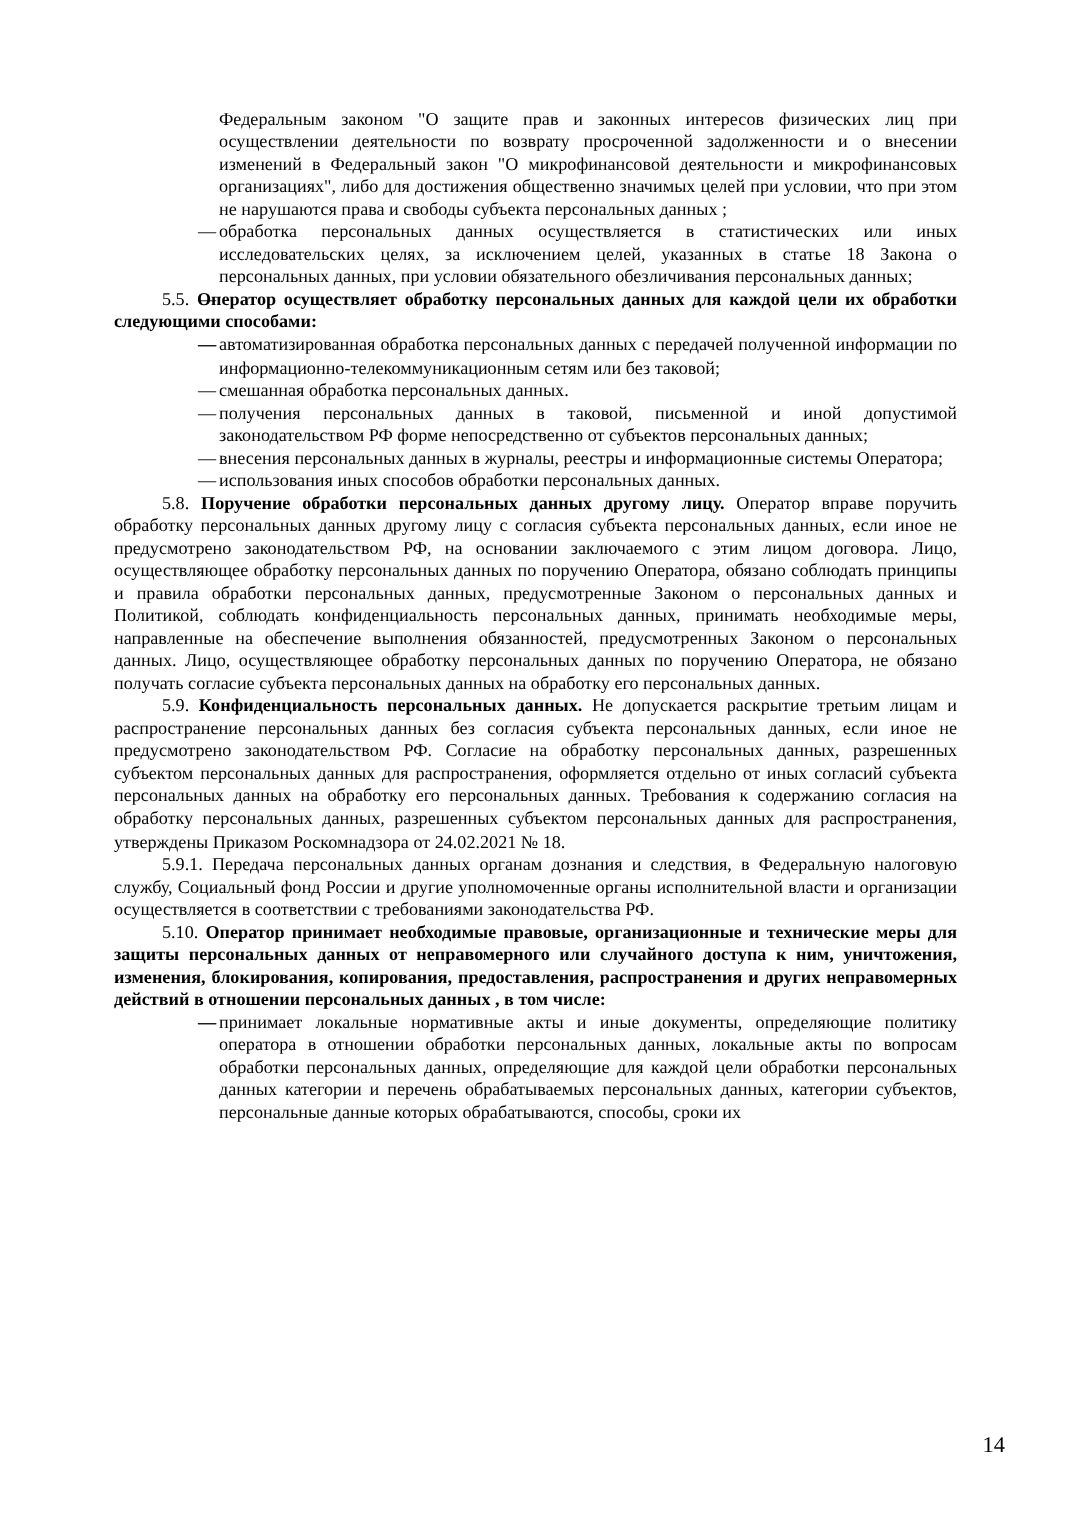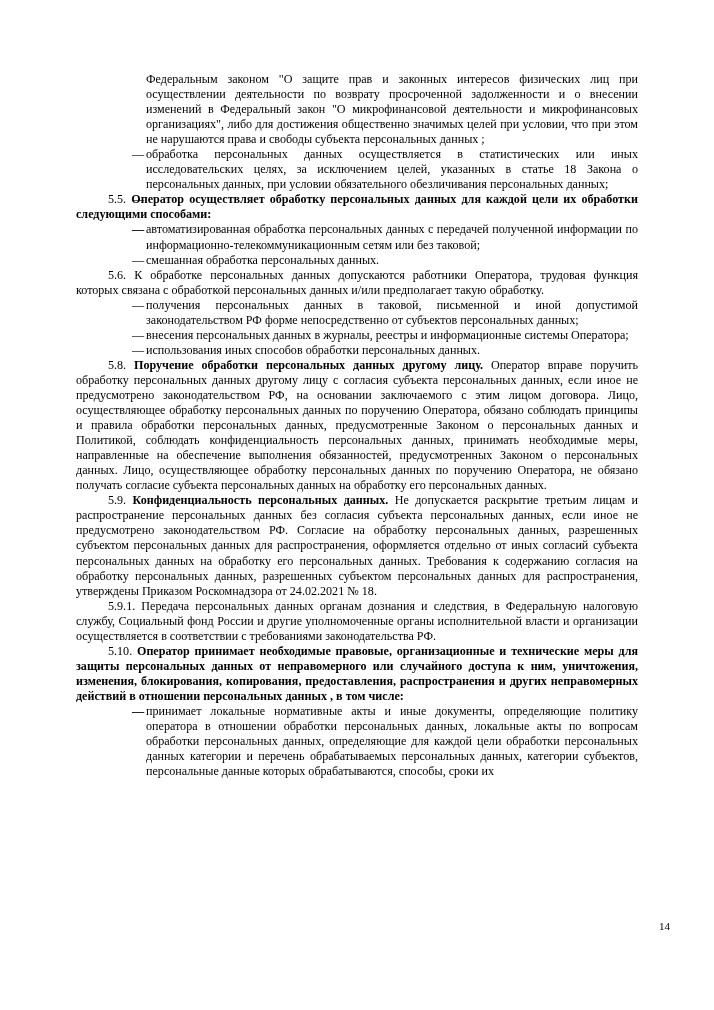--- a/index.html
+++ b/index.html
@@ -60,22 +60,22 @@
   .dash-item .dash {
     position: absolute;
     left: 56px;
     top: 0;
   }
   .b { font-weight: bold; margin-top: 32px; }
   .u { }
   .page-number {
     position: absolute;
     right: 44px;
-    top: 920px;
-    font-size: 11px;
+    top: 956px;
+    font-size: 15px;
     font-family: "Liberation Serif", "DejaVu Serif", serif;
     color: #000000;
   }
 </style>
 </head>
 <body>
 
 <div class="page">
 
   <div class="content">
@@ -103,21 +103,20 @@
       <li class="dash-item">
         <span class="dash">—</span>
         <span>автоматизированная обработка персональных данных с передачей полученной информации по информационно-телекоммуникационным сетям или без таковой;</span>
       </li>
       <li class="dash-item">
         <span class="dash">—</span>
         <span>смешанная обработка персональных данных.</span>
       </li>
     </ul>
 
-    <p class="para indent"><span>5.6.</span>&nbsp;<span>К обработке персональных данных допускаются работники Оператора, трудовая функция которых связана с обработкой персональных данных и/или предполагает такую обработку.</span></p>
 
 
     <ul class="dash-list">
       <li class="dash-item">
         <span class="dash">—</span>
         <span>получения персональных данных в таковой, письменной и иной допустимой законодательством РФ форме непосредственно от субъектов персональных данных;</span>
       </li>
       <li class="dash-item">
         <span class="dash">—</span>
         <span>внесения персональных данных в журналы, реестры и информационные системы Оператора;</span>

